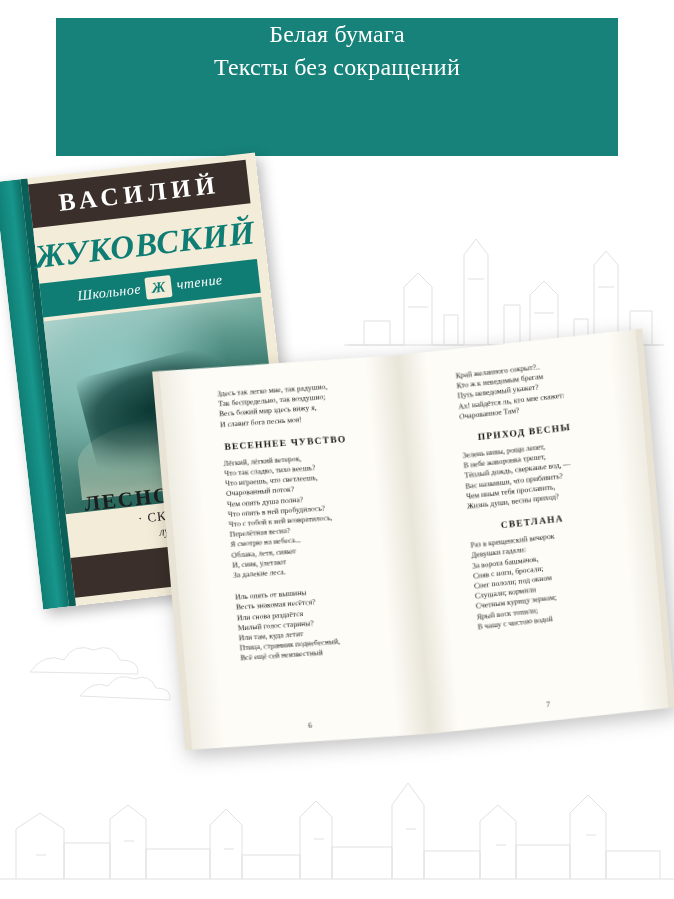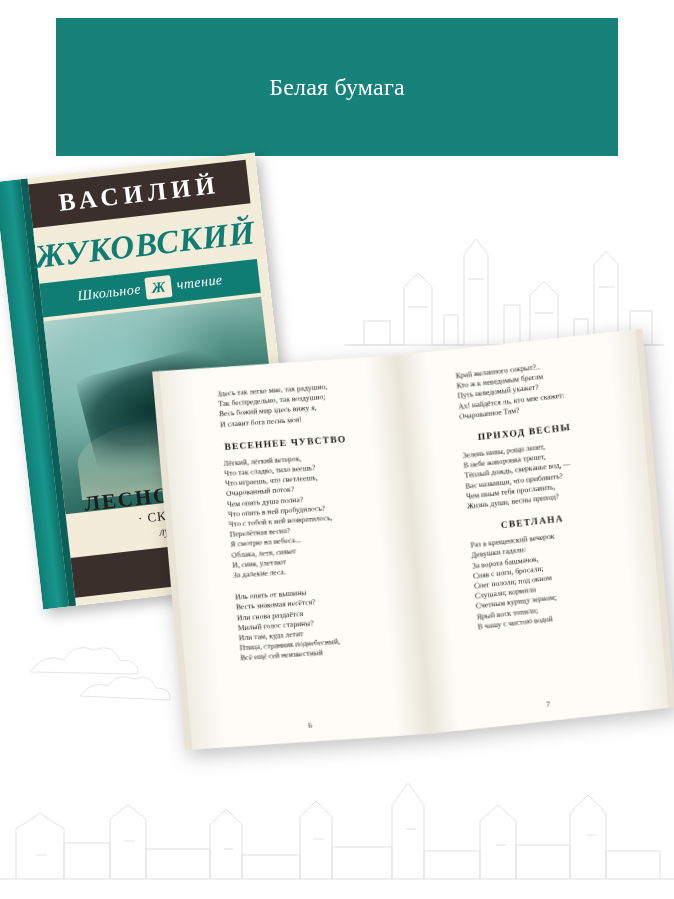--- a/index.html
+++ b/index.html
@@ -13,21 +13,21 @@
 
   
   .banner{
     position:absolute;
     left:56px; top:18px;
     width:562px; height:138px;
     background:#16827a;
     display:flex;
     flex-direction:column;
     align-items:center;
-    justify-content:center;
+    justify-content:flex-start;
     color:#ffffff;
     text-align:center;
   }
   .banner .line{
     font-size:24px;
     line-height:33px;
     letter-spacing:0.2px;
     white-space:nowrap;
   }
 
@@ -165,20 +165,21 @@
   .folio{
     position:absolute;bottom:12px;width:100%;left:0;
     text-align:center;font-size:8px;color:#3a352c;
   }
 </style>
 </head>
 <body>
 
 <div class="banner">
   <div class="line">Белая бумага</div>
+  <div class="line">Тексты без сокращений</div>
 </div>
 
 <svg class="skyline skyline-top" viewBox="0 0 320 175" fill="none" stroke="#c9c9c9" stroke-width="1">
   <path d="M4 150 L60 150 L60 92 L74 78 L88 92 L88 150 L120 150 L120 60 L132 44 L144 60 L144 150 L186 150 L186 100 L200 86 L214 100 L214 150 L250 150 L250 70 L262 56 L274 70 L274 150 L316 150"></path>
   <path d="M0 150 H320"></path>
   <path d="M64 112 h20 M124 84 h16 M190 118 h20 M254 92 h16"></path>
   <path d="M100 150 v-30 h14 v30 M160 150 v-40 h16 v40 M230 150 v-26 h14 v26"></path>
   <path d="M20 150 v-24 h26 v24 M286 150 v-34 h22 v34"></path>
 </svg>
 

